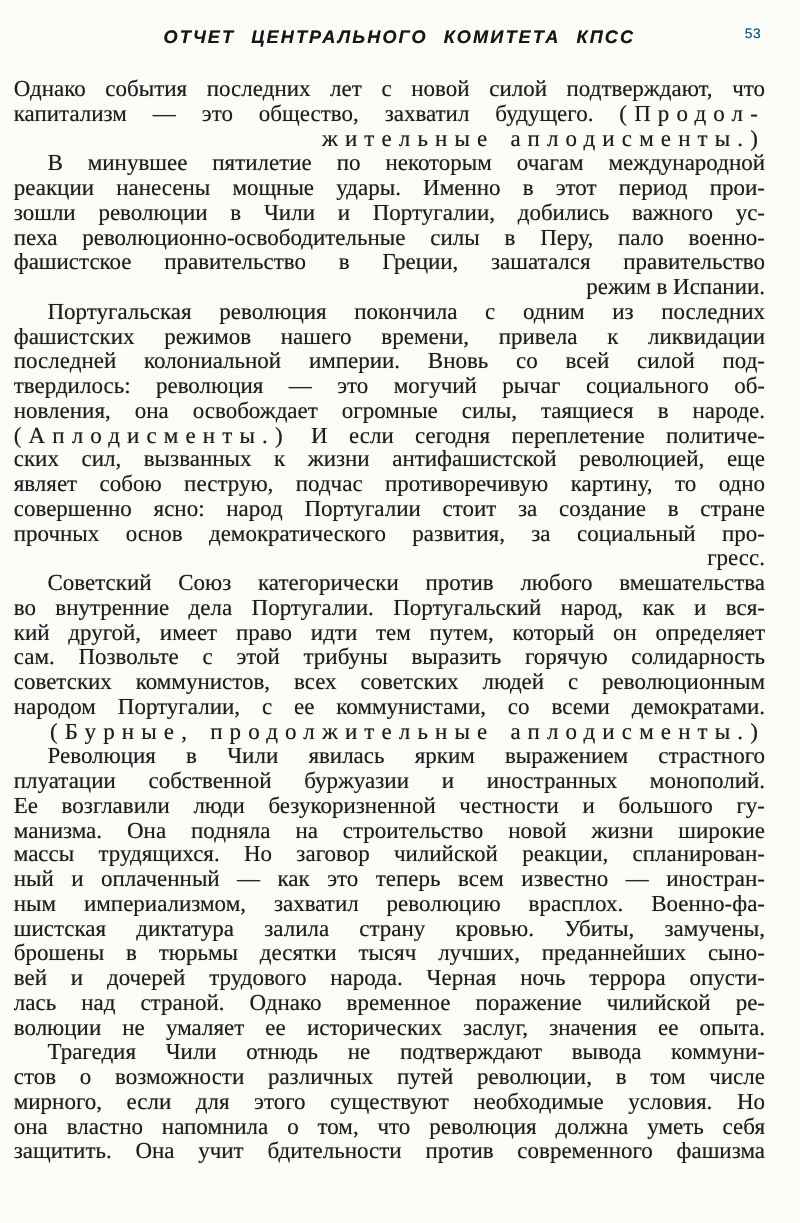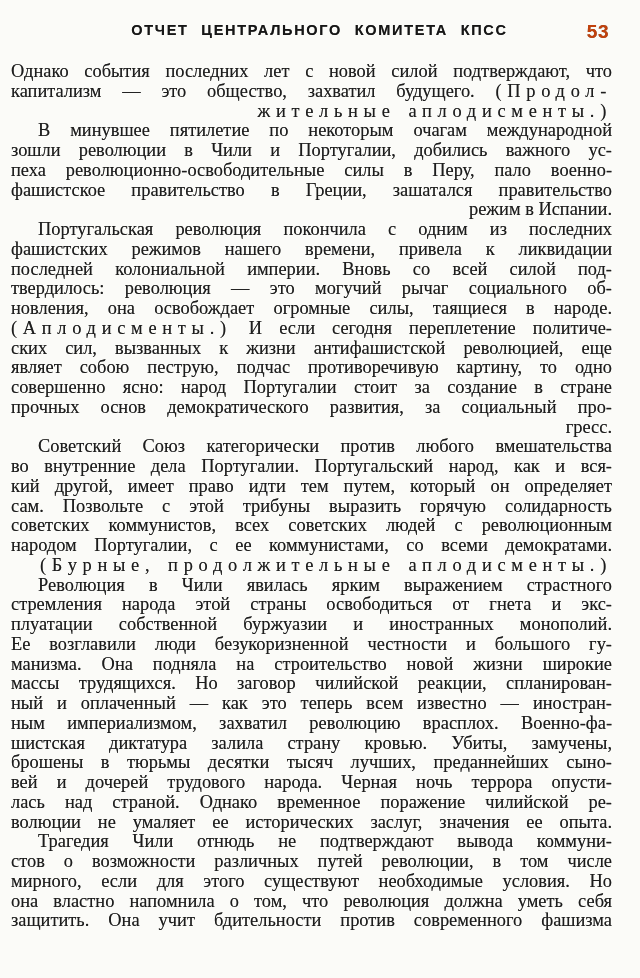--- a/index.html
+++ b/index.html
@@ -21,35 +21,35 @@
     overflow: hidden;
   }
   .running-header {
     position: absolute;
     top: 22px; left: 11px; width: 601px; height: 18px;
   }
   .running-title {
     position: absolute; left: 16px; right: 0; top: 0;
     text-align: center;
     font-family: "Liberation Sans", sans-serif;
-    font-weight: bold; 
+    font-weight: bold; font-style: italic;
     font-size: 14.5px;
     letter-spacing: 1.7px;
     word-spacing: 7px;
     color: #161616;
     text-shadow: 0 0 0.5px rgba(20,20,20,0.6);
     white-space: nowrap;
   }
   .page-number {
     position: absolute; right: 3px; top: -1px;
     font-family: "Liberation Sans", sans-serif;
-    font-weight: bold;
-    font-size: 19px;
+    font-weight: normal;
+    font-size: 11px;
     letter-spacing: 0.5px;
-    color: #c2410c;
+    color: #0369a1;
     text-shadow: 0 0 0.5px rgba(20,20,20,0.6);
   }
   .page-body {
     position: absolute;
     top: 62px; left: 11px; width: 601px;
     font-size: 18.4px;
     line-height: 19.75px;
     text-shadow: 0 0 0.6px rgba(25,25,25,0.55);
   }
   .para { margin: 0; }
@@ -77,20 +77,21 @@
     <div class="page-number">53</div>
   </div>
   <div class="page-body" id="page-body">
       <div class="para">
         <div class="line just"><span class="run">Однако события последних лет с новой силой подтверждают, что</span></div>
         <div class="line just"><span class="run">капитализм — это общество, захватил будущего. </span><span class="sp">(Продол-</span></div>
         <div class="line"><span class="sp">жительные аплодисменты.)</span></div>
       </div>
       <div class="para">
         <div class="line just ind"><span class="run">В минувшее пятилетие по некоторым очагам международной</span></div>
+        <div class="line just"><span class="run">реакции нанесены мощные удары. Именно в этот период прои-</span></div>
         <div class="line just"><span class="run">зошли революции в Чили и Португалии, добились важного ус-</span></div>
         <div class="line just"><span class="run">пеха революционно-освободительные силы в Перу, пало военно-</span></div>
         <div class="line just"><span class="run">фашистское правительство в Греции, зашатался правительство</span></div>
         <div class="line"><span class="run">режим в Испании.</span></div>
       </div>
       <div class="para">
         <div class="line just ind"><span class="run">Португальская революция покончила с одним из последних</span></div>
         <div class="line just"><span class="run">фашистских режимов нашего времени, привела к ликвидации</span></div>
         <div class="line just"><span class="run">последней колониальной империи. Вновь со всей силой под-</span></div>
         <div class="line just"><span class="run">твердилось: революция — это могучий рычаг социального об-</span></div>
@@ -106,21 +107,20 @@
         <div class="line just ind"><span class="run">Советский Союз категорически против любого вмешательства</span></div>
         <div class="line just"><span class="run">во внутренние дела Португалии. Португальский народ, как и вся-</span></div>
         <div class="line just"><span class="run">кий другой, имеет право идти тем путем, который он определяет</span></div>
         <div class="line just"><span class="run">сам. Позвольте с этой трибуны выразить горячую солидарность</span></div>
         <div class="line just"><span class="run">советских коммунистов, всех советских людей с революционным</span></div>
         <div class="line just"><span class="run">народом Португалии, с ее коммунистами, со всеми демократами.</span></div>
         <div class="line"><span class="sp">(Бурные, продолжительные аплодисменты.)</span></div>
       </div>
       <div class="para">
         <div class="line just ind"><span class="run">Революция в Чили явилась ярким выражением страстного</span></div>
-        <div class="line just"><span class="run">стремления народа этой страны освободиться от гнета и экс-</span></div>
         <div class="line just"><span class="run">плуатации собственной буржуазии и иностранных монополий.</span></div>
         <div class="line just"><span class="run">Ее возглавили люди безукоризненной честности и большого гу-</span></div>
         <div class="line just"><span class="run">манизма. Она подняла на строительство новой жизни широкие</span></div>
         <div class="line just"><span class="run">массы трудящихся. Но заговор чилийской реакции, спланирован-</span></div>
         <div class="line just"><span class="run">ный и оплаченный — как это теперь всем известно — иностран-</span></div>
         <div class="line just"><span class="run">ным империализмом, захватил революцию врасплох. Военно-фа-</span></div>
         <div class="line just"><span class="run">шистская диктатура залила страну кровью. Убиты, замучены,</span></div>
         <div class="line just"><span class="run">брошены в тюрьмы десятки тысяч лучших, преданнейших сыно-</span></div>
         <div class="line just"><span class="run">вей и дочерей трудового народа. Черная ночь террора опусти-</span></div>
         <div class="line just"><span class="run">лась над страной. Однако временное поражение чилийской ре-</span></div>

